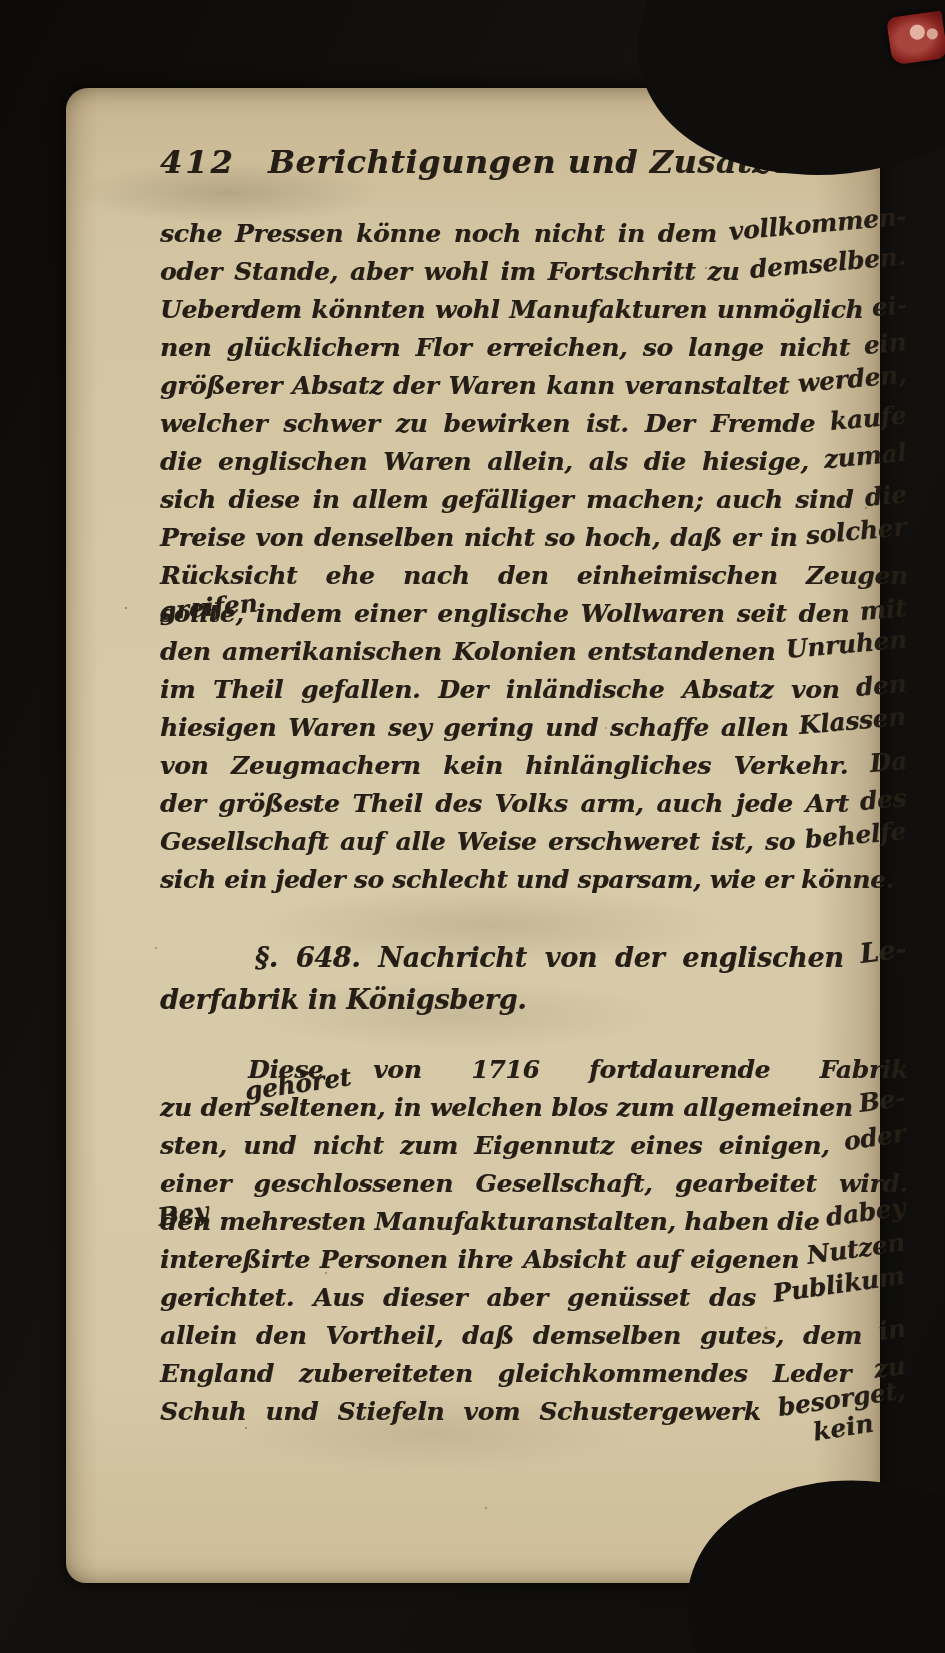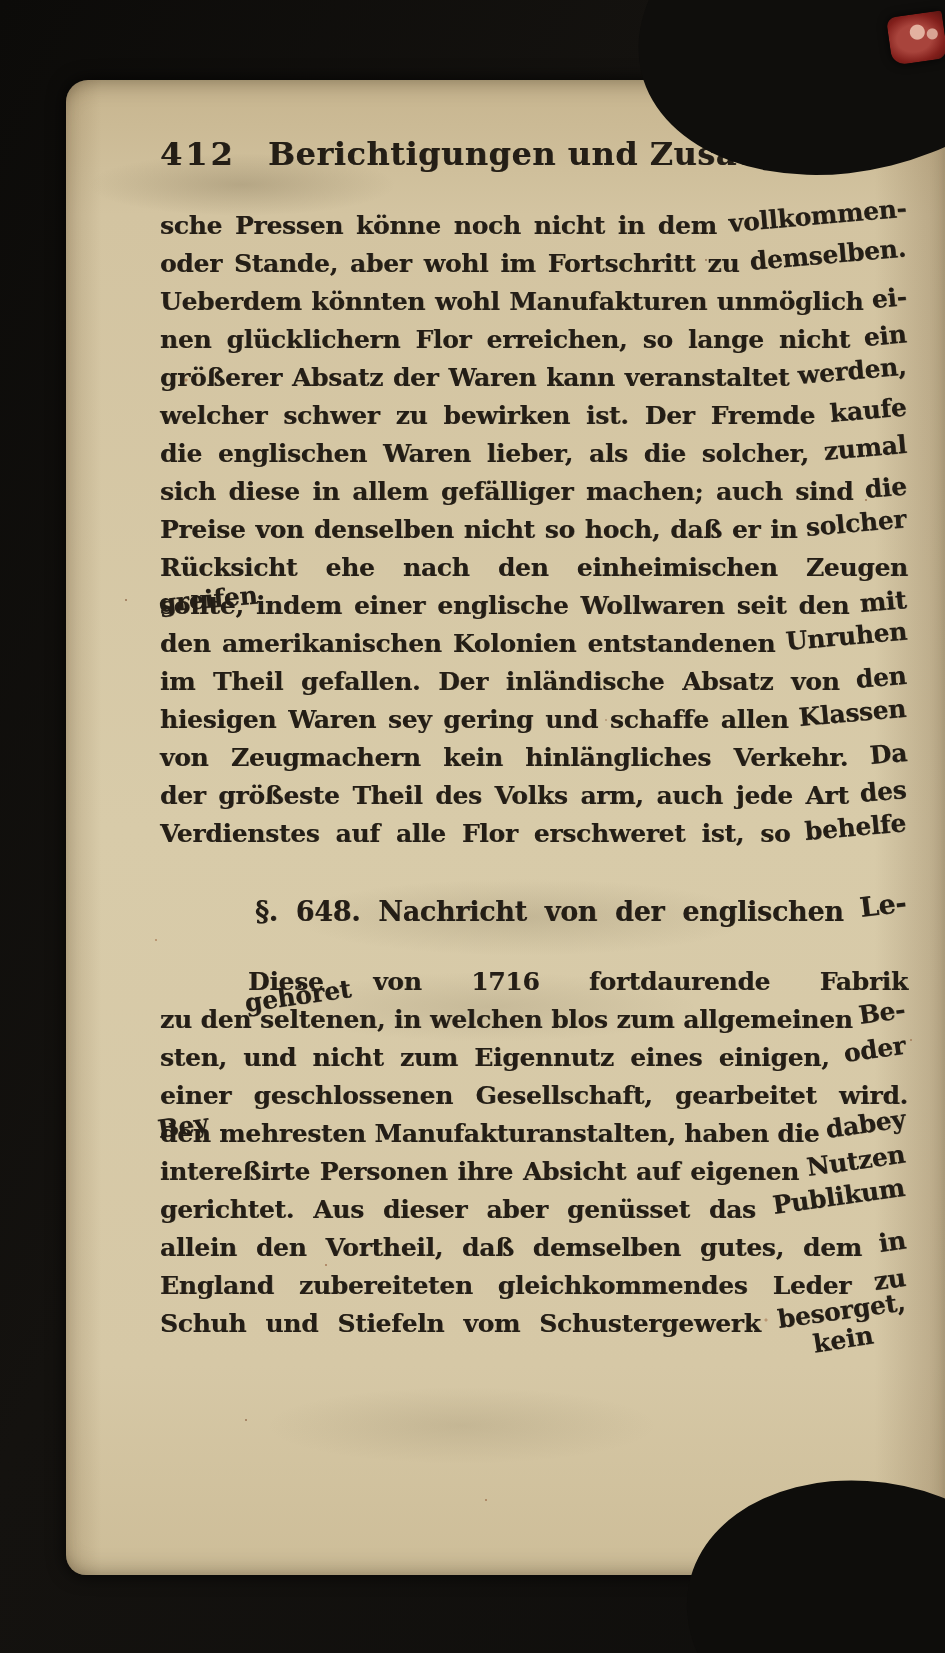--- a/index.html
+++ b/index.html
@@ -7,21 +7,21 @@
     width:945px;height:1653px;
     background:#0e0d0b;
     overflow:hidden;
     font-family:"DejaVu Serif","Liberation Serif",serif;
     position:relative;
   }
   .scan{position:absolute;inset:0;
     background:linear-gradient(115deg,#0c0b09 0%,#14120f 40%,#0f0e0c 100%);}
   
   .paper{
-    position:absolute;left:66px;top:80px;width:879px;height:1495px;
+    position:absolute;left:66px;top:88px;width:814px;height:1495px;
     border-radius:22px 10px 16px 20px;
     background-image:
       
       radial-gradient(3px 3px at 120px 300px, rgba(146,84,48,.55) 50%, transparent 55%),
       radial-gradient(2px 2px at 60px 520px,  rgba(120,70,40,.5) 50%, transparent 55%),
       radial-gradient(3px 2px at 90px 860px,  rgba(150,90,50,.45) 50%, transparent 55%),
       radial-gradient(2px 2px at 260px 1185px,rgba(140,80,45,.5) 50%, transparent 55%),
       radial-gradient(3px 3px at 700px 1240px,rgba(150,90,50,.45) 50%, transparent 55%),
       radial-gradient(2px 2px at 800px 420px, rgba(130,80,45,.5) 50%, transparent 55%),
       radial-gradient(2px 2px at 640px 180px, rgba(120,75,45,.5) 50%, transparent 55%),
@@ -35,20 +35,21 @@
       radial-gradient(330px 55px at 52% 56%, rgba(90,78,52,.16), transparent 70%),
       radial-gradient(300px 50px at 48% 62%, rgba(90,78,52,.13), transparent 70%),
       radial-gradient(280px 55px at 45% 90%, rgba(88,76,50,.12), transparent 70%),
       
       linear-gradient(90deg, rgba(110,85,50,.22), transparent 4%, transparent 92%, rgba(105,80,50,.28)),
       linear-gradient(180deg,#c7b58f 0%,#d3c4a1 9%,#d8cba9 50%,#d6c8a6 86%,#cdbd98 100%);
     background-repeat:no-repeat;
     box-shadow: inset 0 12px 22px -12px rgba(60,45,25,.55),
                 inset 0 -14px 22px -14px rgba(60,45,25,.5),
                 0 0 18px rgba(0,0,0,.8);
+    font-style: italic;
   }
   
   .corner-tr{position:absolute;top:-130px;right:-130px;width:440px;height:300px;
     background:#0f0e0c;border-radius:50%;transform:rotate(-14deg);}
   .corner-br{position:absolute;bottom:-110px;right:-120px;width:380px;height:280px;
     background:#0e0d0b;border-radius:50%;transform:rotate(12deg);}
   
   .binding{position:absolute;top:14px;right:0;width:56px;height:48px;
     transform:rotate(-8deg);border-radius:10px 4px 12px 14px;
     background-image:
@@ -96,38 +97,40 @@
         <span class="pagetitle">Berichtigungen und Zusätze</span>
       </div>
 
       <div class="para" id="para1">
           <div class="line"><span class="m">sche Pressen könne noch nicht in dem</span> <span class="tail">vollkommen-</span></div>
           <div class="line"><span class="m">oder Stande, aber wohl im Fortschritt zu</span> <span class="tail">demselben.</span></div>
           <div class="line"><span class="m">Ueberdem könnten wohl Manufakturen unmöglich</span> <span class="tail">ei-</span></div>
           <div class="line"><span class="m">nen glücklichern Flor erreichen, so lange nicht</span> <span class="tail">ein</span></div>
           <div class="line"><span class="m">größerer Absatz der Waren kann veranstaltet</span> <span class="tail">werden,</span></div>
           <div class="line"><span class="m">welcher schwer zu bewirken ist. Der Fremde</span> <span class="tail">kaufe</span></div>
-          <div class="line"><span class="m">die englischen Waren lieber, als die solcher,</span> <span class="tail">zumal</span></div>
+          <div class="line"><span class="m">die englischen Waren allein, als die hiesige,</span> <span class="tail">zumal</span></div>
           <div class="line"><span class="m">sich diese in allem gefälliger machen; auch sind</span> <span class="tail">die</span></div>
           <div class="line"><span class="m">Preise von denselben nicht so hoch, daß er in</span> <span class="tail">solcher</span></div>
           <div class="line"><span class="m">Rücksicht ehe nach den einheimischen Zeugen</span> <span class="tail">greifen</span></div>
           <div class="line"><span class="m">sollte, indem einer englische Wollwaren seit den</span> <span class="tail">mit</span></div>
           <div class="line"><span class="m">den amerikanischen Kolonien entstandenen</span> <span class="tail">Unruhen</span></div>
           <div class="line"><span class="m">im Theil gefallen. Der inländische Absatz von</span> <span class="tail">den</span></div>
           <div class="line"><span class="m">hiesigen Waren sey gering und schaffe allen</span> <span class="tail">Klassen</span></div>
           <div class="line"><span class="m">von Zeugmachern kein hinlängliches Verkehr.</span> <span class="tail">Da</span></div>
           <div class="line"><span class="m">der größeste Theil des Volks arm, auch jede Art</span> <span class="tail">des</span></div>
-          <div class="line"><span class="m">Verdienstes auf alle Flor erschweret ist, so</span> <span class="tail">behelfe</span></div>
+          <div class="line"><span class="m">Gesellschaft auf alle Weise erschweret ist, so</span> <span class="tail">behelfe</span></div>
+          <div class="line nojust"><span class="m">sich ein jeder so schlecht und sparsam, wie er könne.</span></div>
         </div>
 
       <div class="sect">
         <div class="l1 line-sect">
           <span class="m">§. 648. Nachricht von der englischen</span>
           <span class="tail">Le-</span>
         </div>
+        <div class="l2">derfabrik in Königsberg.</div>
       </div>
 
       <div class="para" id="para2">
           <div class="line indent"><span class="m">Diese von 1716 fortdaurende Fabrik</span> <span class="tail">gehöret</span></div>
           <div class="line"><span class="m">zu den seltenen, in welchen blos zum allgemeinen</span> <span class="tail">Be-</span></div>
           <div class="line"><span class="m">sten, und nicht zum Eigennutz eines einigen,</span> <span class="tail">oder</span></div>
           <div class="line"><span class="m">einer geschlossenen Gesellschaft, gearbeitet wird.</span> <span class="tail">Bey</span></div>
           <div class="line"><span class="m">den mehresten Manufakturanstalten, haben die</span> <span class="tail">dabey</span></div>
           <div class="line"><span class="m">intereßirte Personen ihre Absicht auf eigenen</span> <span class="tail">Nutzen</span></div>
           <div class="line"><span class="m">gerichtet. Aus dieser aber genüsset das</span> <span class="tail">Publikum</span></div>

